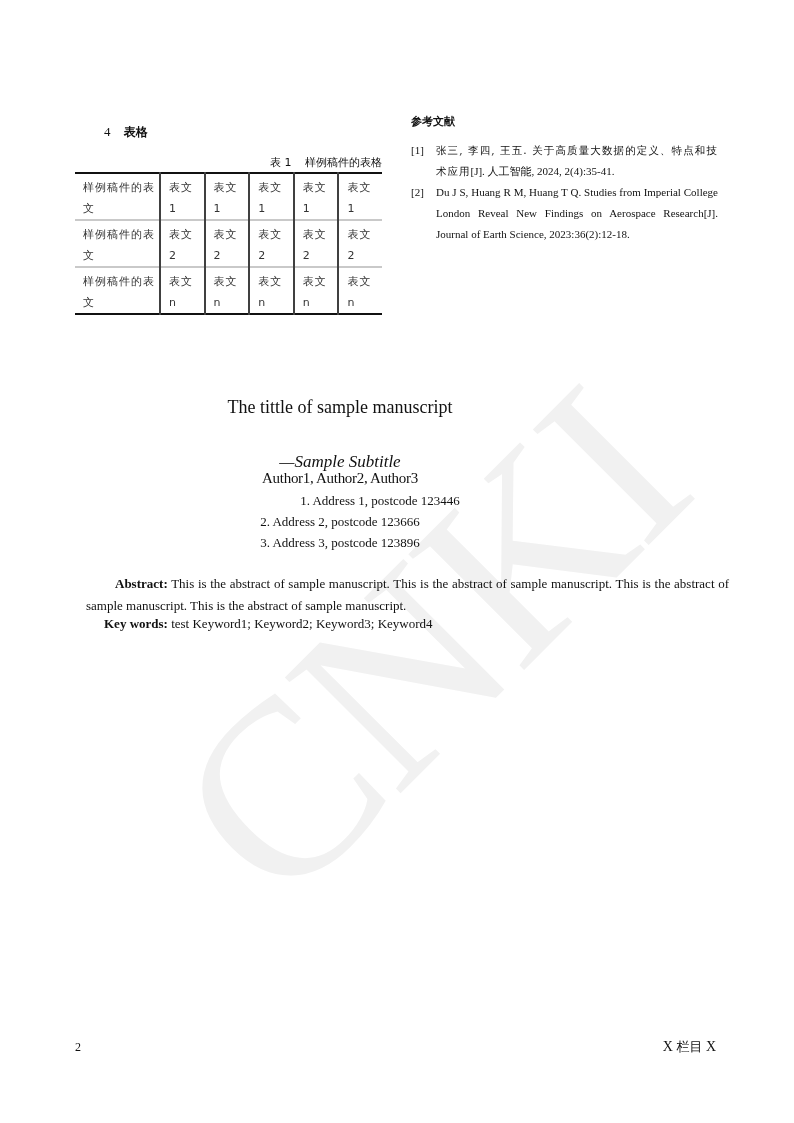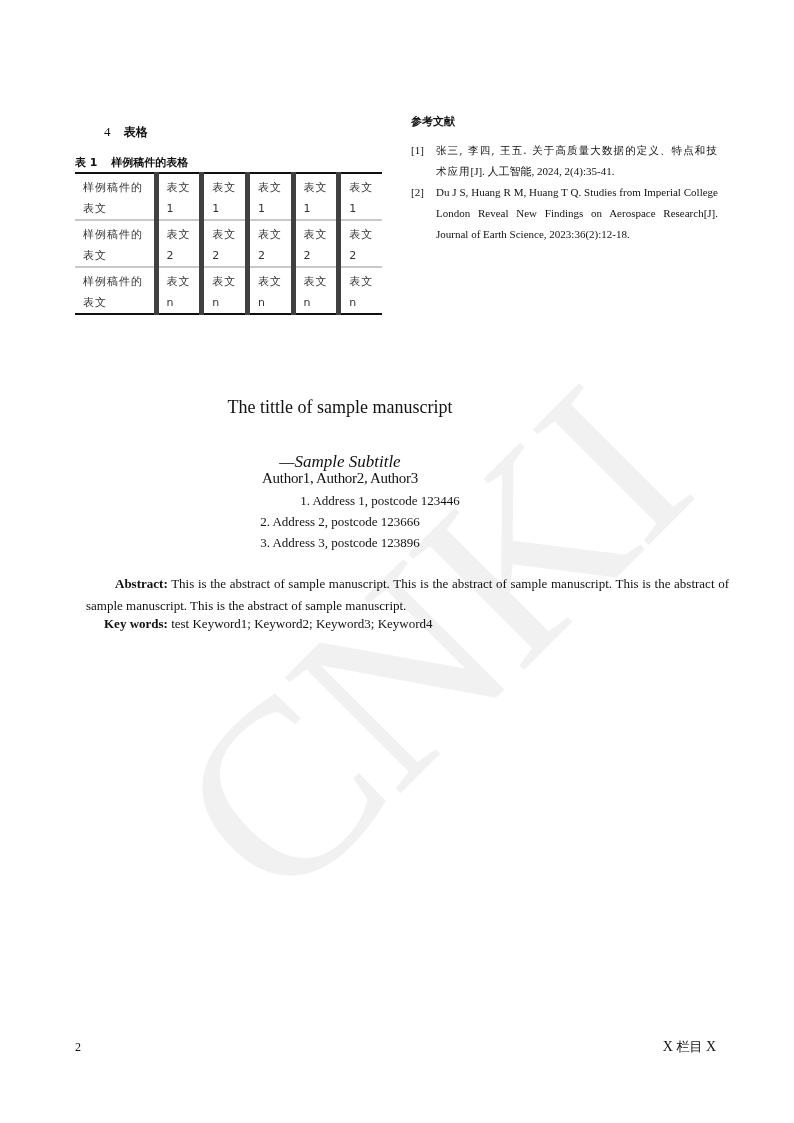--- a/index.html
+++ b/index.html
@@ -9,28 +9,28 @@
   .watermark { position: absolute; left: 120px; top: 520px; width: 620px; text-align: center;
                font-family: "Liberation Serif", serif; font-size: 250px; color: #f1f1f1;
                transform: rotate(-45deg); transform-origin: center center; z-index: 0;
                letter-spacing: -6px; line-height: 1; }
   .content { position: relative; z-index: 1; }
 
   .sec-heading { left: 104px; top: 124px; font-size: 13px; }
   .sec-heading .num { margin-right: 10px; }
   .sec-heading .txt { font-family: "DejaVu Sans", sans-serif; font-weight: bold; font-size: 12px; }
 
-  .tbl-caption { left: 75px; width: 307px; top: 155px; text-align: left;
-                 font-family: "DejaVu Sans", sans-serif; font-weight: bold; font-size: 11px; }
+  .tbl-caption { left: 75px; width: 307px; top: 155px; text-align: right;
+                 font-family: "DejaVu Sans", sans-serif; font-weight: normal; font-size: 11px; }
   .tbl-caption .lbl { margin-right: 10px; }
 
   table.data { position: absolute; left: 75px; top: 172px; width: 307px; border-collapse: collapse;
                font-size: 11.5px; }
   table.data td { vertical-align: top; padding: 3px 0 0 8px; line-height: 21px;
-                  border-left: 5px solid #404040; height: 39px; }
+                  border-left: 2px solid #404040; height: 39px; }
   table.data td:first-child { border-left: none; width: 80px; padding-left: 8px; }
   table.data tr { border-top: 2px solid #c9c9c9; }
   table.data tr:first-child { border-top: 2px solid #111; }
   table.data tr:last-child { border-bottom: 2px solid #111; }
   table.data td.cell { width: 36px; word-break: break-all; }
   .cjk { font-family: "DejaVu Sans", sans-serif; font-size: 11px; color: #333; letter-spacing: 1px; }
 
   .ref-heading { left: 411px; top: 114px; font-family: "DejaVu Sans", sans-serif; font-weight: bold; font-size: 11px; }
   .refs { left: 411px; top: 140px; width: 307px; font-size: 11px; line-height: 21px; }
   .ref { display: flex; }

